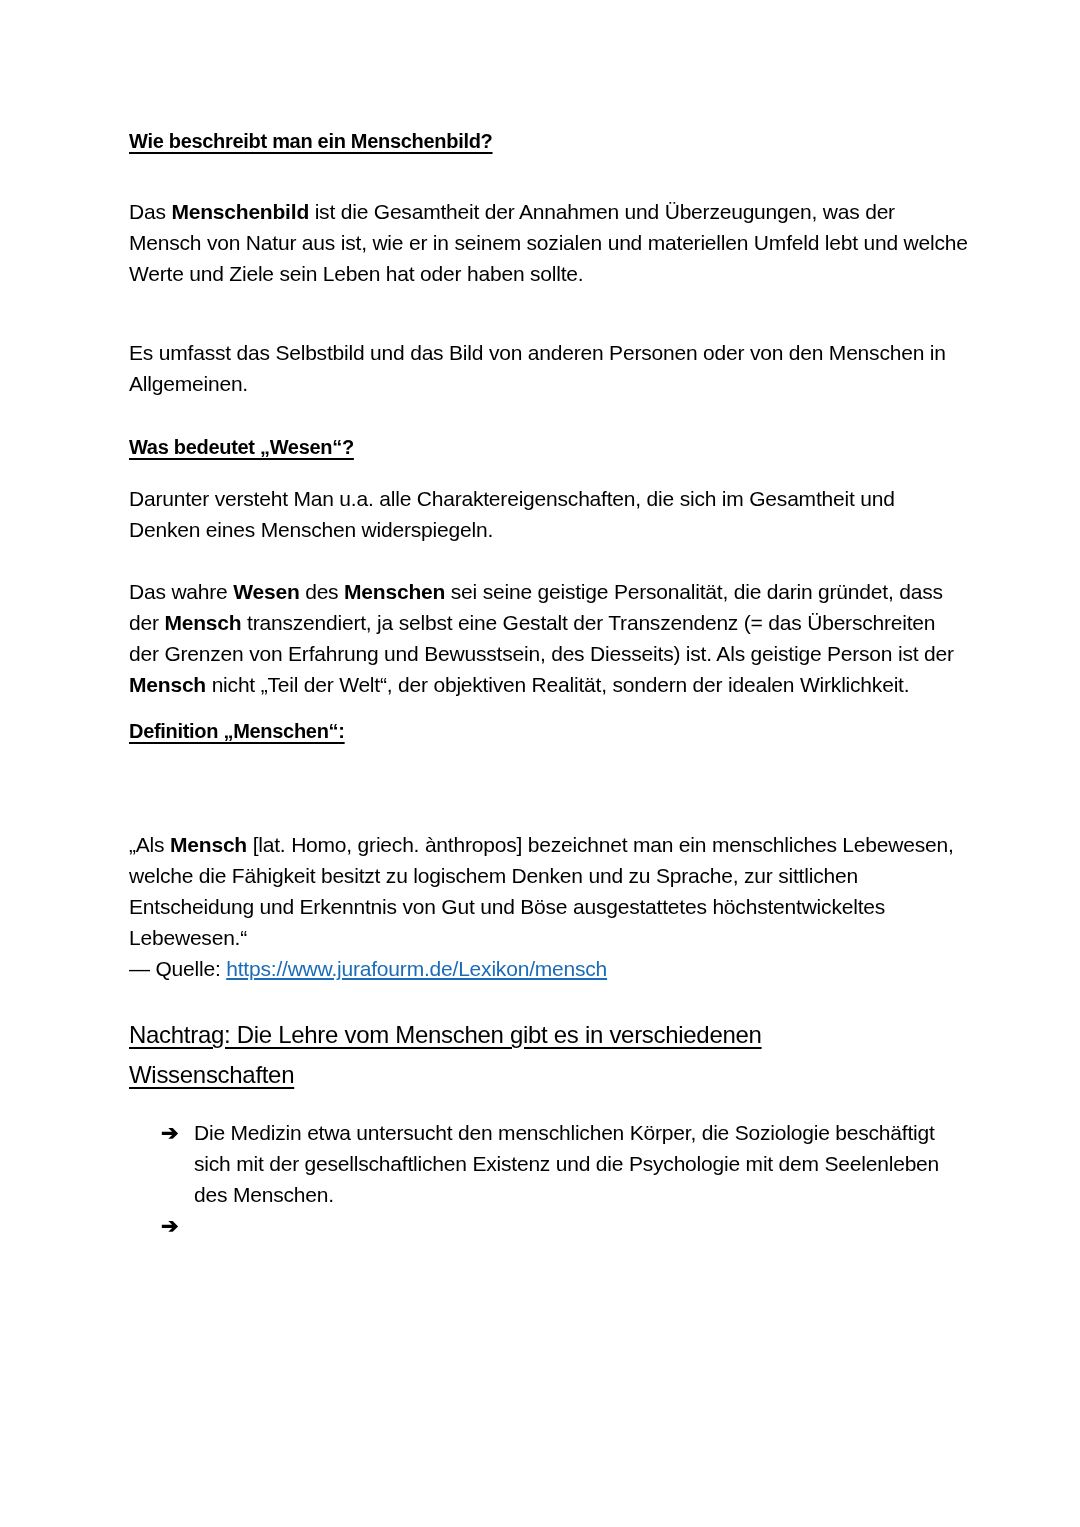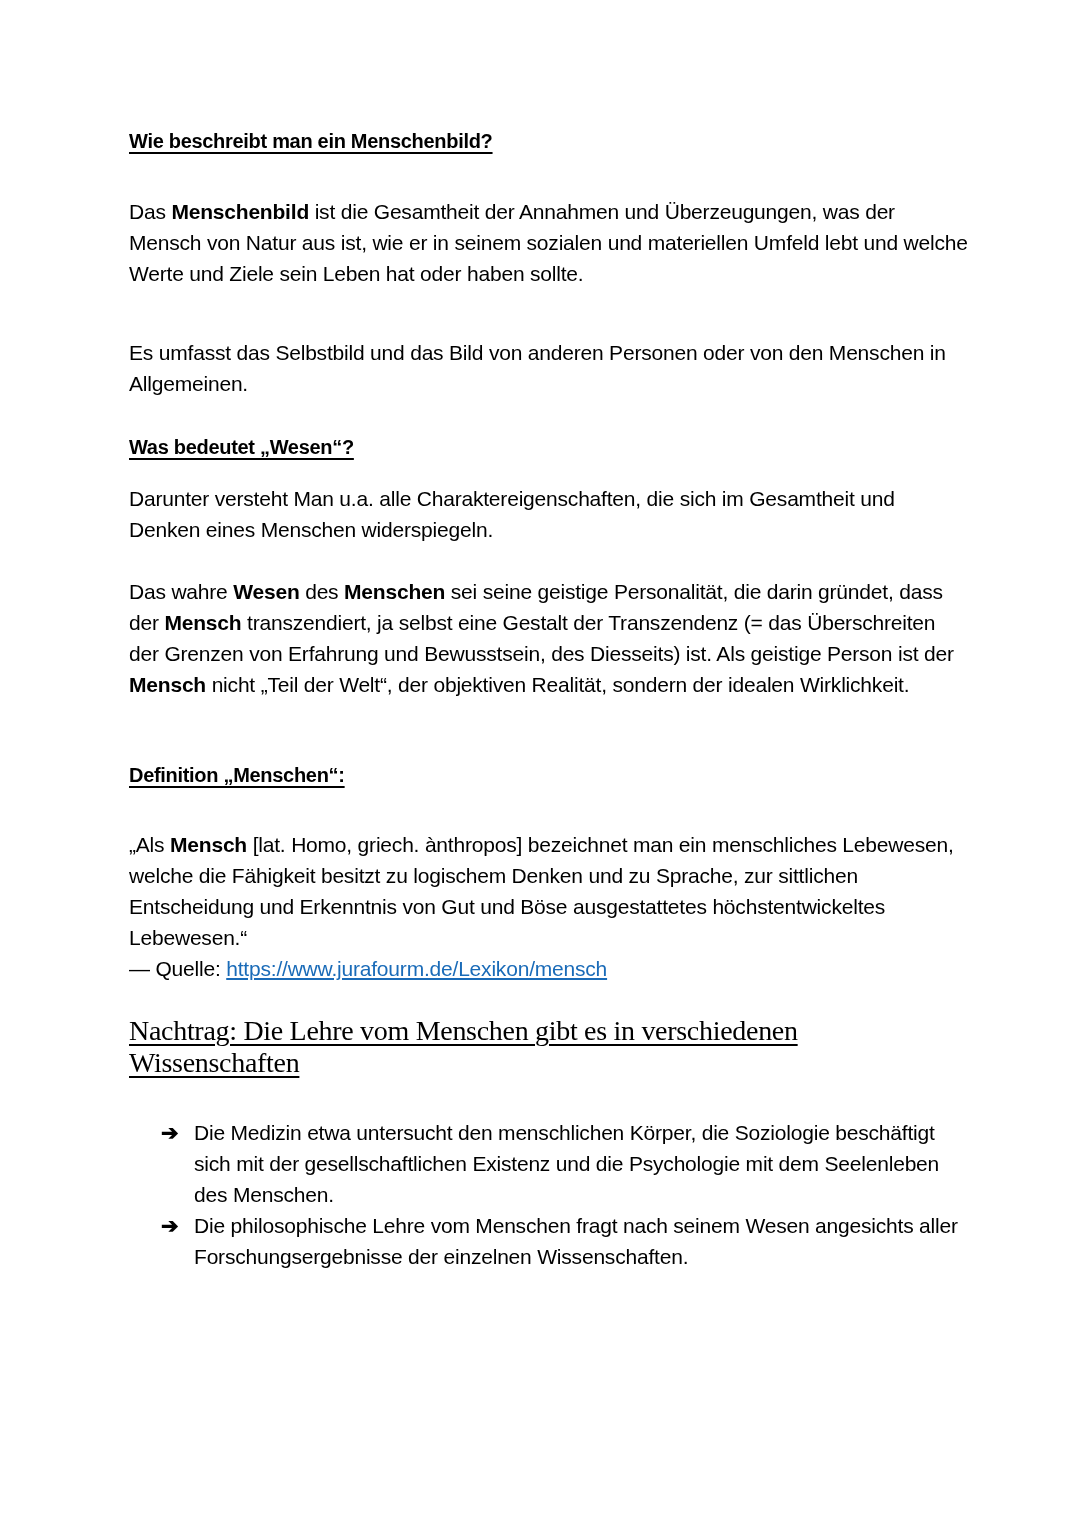--- a/index.html
+++ b/index.html
@@ -1,22 +1,22 @@
 <!DOCTYPE html>
 <html><head>
 <meta charset="utf-8">
 <style>
   html, body { margin: 0; padding: 0; background: #ffffff; }
   body { width: 1080px; height: 1527px; position: relative; overflow: hidden;
          font-family: "Liberation Sans", sans-serif; color: #000; }
   .page { position: absolute; left: 129px; top: 0; width: 830px; }
   .h { position: absolute; left: 0; font-size: 20px; font-weight: bold; text-decoration: underline;
        text-decoration-thickness: 2px; text-underline-offset: 4px; white-space: nowrap; letter-spacing: -0.3px; }
-  .h2 { position: absolute; left: 0; font-size: 28px; font-weight: normal; text-decoration: underline;
-        text-decoration-thickness: 1.5px; text-underline-offset: 4px; line-height: 32px; letter-spacing: -0.3px; font-family: Liberation Serif, serif; }
+  .h2 { position: absolute; left: 0; font-size: 24px; font-weight: normal; text-decoration: underline;
+        text-decoration-thickness: 1.5px; text-underline-offset: 4px; line-height: 40px; letter-spacing: -0.3px; }
   .p { position: absolute; left: 0; font-size: 21px; line-height: 31px; width: 840px; letter-spacing: -0.2px; }
   .p b { font-weight: bold; }
   a.link { color: #1a6bb8; text-decoration: underline; }
   ul.list { position: absolute; left: 32px; top: 1117px; margin: 0; padding: 0; list-style: none; width: 800px; }
   ul.list li { position: relative; padding-left: 33px; font-size: 21px; line-height: 31px; letter-spacing: -0.2px; }
   ul.list li .arrow { position: absolute; left: 0; top: 0; font-weight: bold; }
 </style>
 </head>
 <body>
 
@@ -27,24 +27,24 @@
   <div class="p" style="top:196px;"><span>Das </span><b>Menschenbild</b><span>  ist die Gesamtheit der Annahmen und Überzeugungen, was der Mensch von Natur aus ist, wie er in seinem sozialen und materiellen Umfeld lebt und welche Werte und Ziele sein Leben hat oder haben sollte.</span></div>
 
   <div class="p" style="top:337px;">Es umfasst das Selbstbild und das Bild von anderen Personen oder von den Menschen in Allgemeinen.</div>
 
   <div class="h" style="top:436px;text-align:center;">Was bedeutet „Wesen“?</div>
 
   <div class="p" style="top:483px;">Darunter versteht Man u.a. alle Charaktereigenschaften, die sich im Gesamtheit und Denken eines Menschen widerspiegeln.</div>
 
   <div class="p" style="top:576px;"><span>Das wahre </span><b>Wesen</b><span> des </span><b>Menschen</b><span> sei seine geistige Personalität, die darin gründet, dass der </span><b>Mensch</b><span> transzendiert, ja selbst eine Gestalt der Transzendenz (= das Überschreiten der Grenzen von Erfahrung und Bewusstsein, des Diesseits) ist. Als geistige Person ist der </span><b>Mensch</b><span> nicht „Teil der Welt“, der objektiven Realität, sondern der idealen Wirklichkeit.</span></div>
 
-  <div class="h" style="top:764px;">Definition „Menschen“:</div>
+  <div class="h" style="top:720px;">Definition „Menschen“:</div>
 
   <div class="p" style="top:829px;"><span>„Als </span><b>Mensch</b><span>  [lat. Homo,  griech. ànthropos] bezeichnet man ein menschliches Lebewesen, welche die Fähigkeit besitzt zu logischem Denken und zu Sprache, zur sittlichen Entscheidung und Erkenntnis von Gut und Böse ausgestattetes höchstentwickeltes Lebewesen.“</span><br><span>— Quelle: </span><a class="link" href="#">https://www.jurafourm.de/Lexikon/mensch</a></div>
 
   <div class="h2" style="top:1015px; width:760px;">Nachtrag: Die Lehre vom Menschen gibt es in verschiedenen Wissenschaften</div>
 
   <ul class="list">
     <li><span class="arrow">➔</span><span>Die Medizin etwa untersucht den menschlichen Körper, die Soziologie beschäftigt sich mit der gesellschaftlichen Existenz und die Psychologie mit dem Seelenleben des Menschen.</span></li>
-    <li><span class="arrow">➔</span><span>Die philosophische Lehre vom Menschen fragt nach seinem Wesen angesichts aller Forschungsergebnisse der einzelnen Wissenschaften.</span></li>
+    <li><span class="arrow">➔</span></li>
   </ul>
 
 </div>
 
 </body></html>

